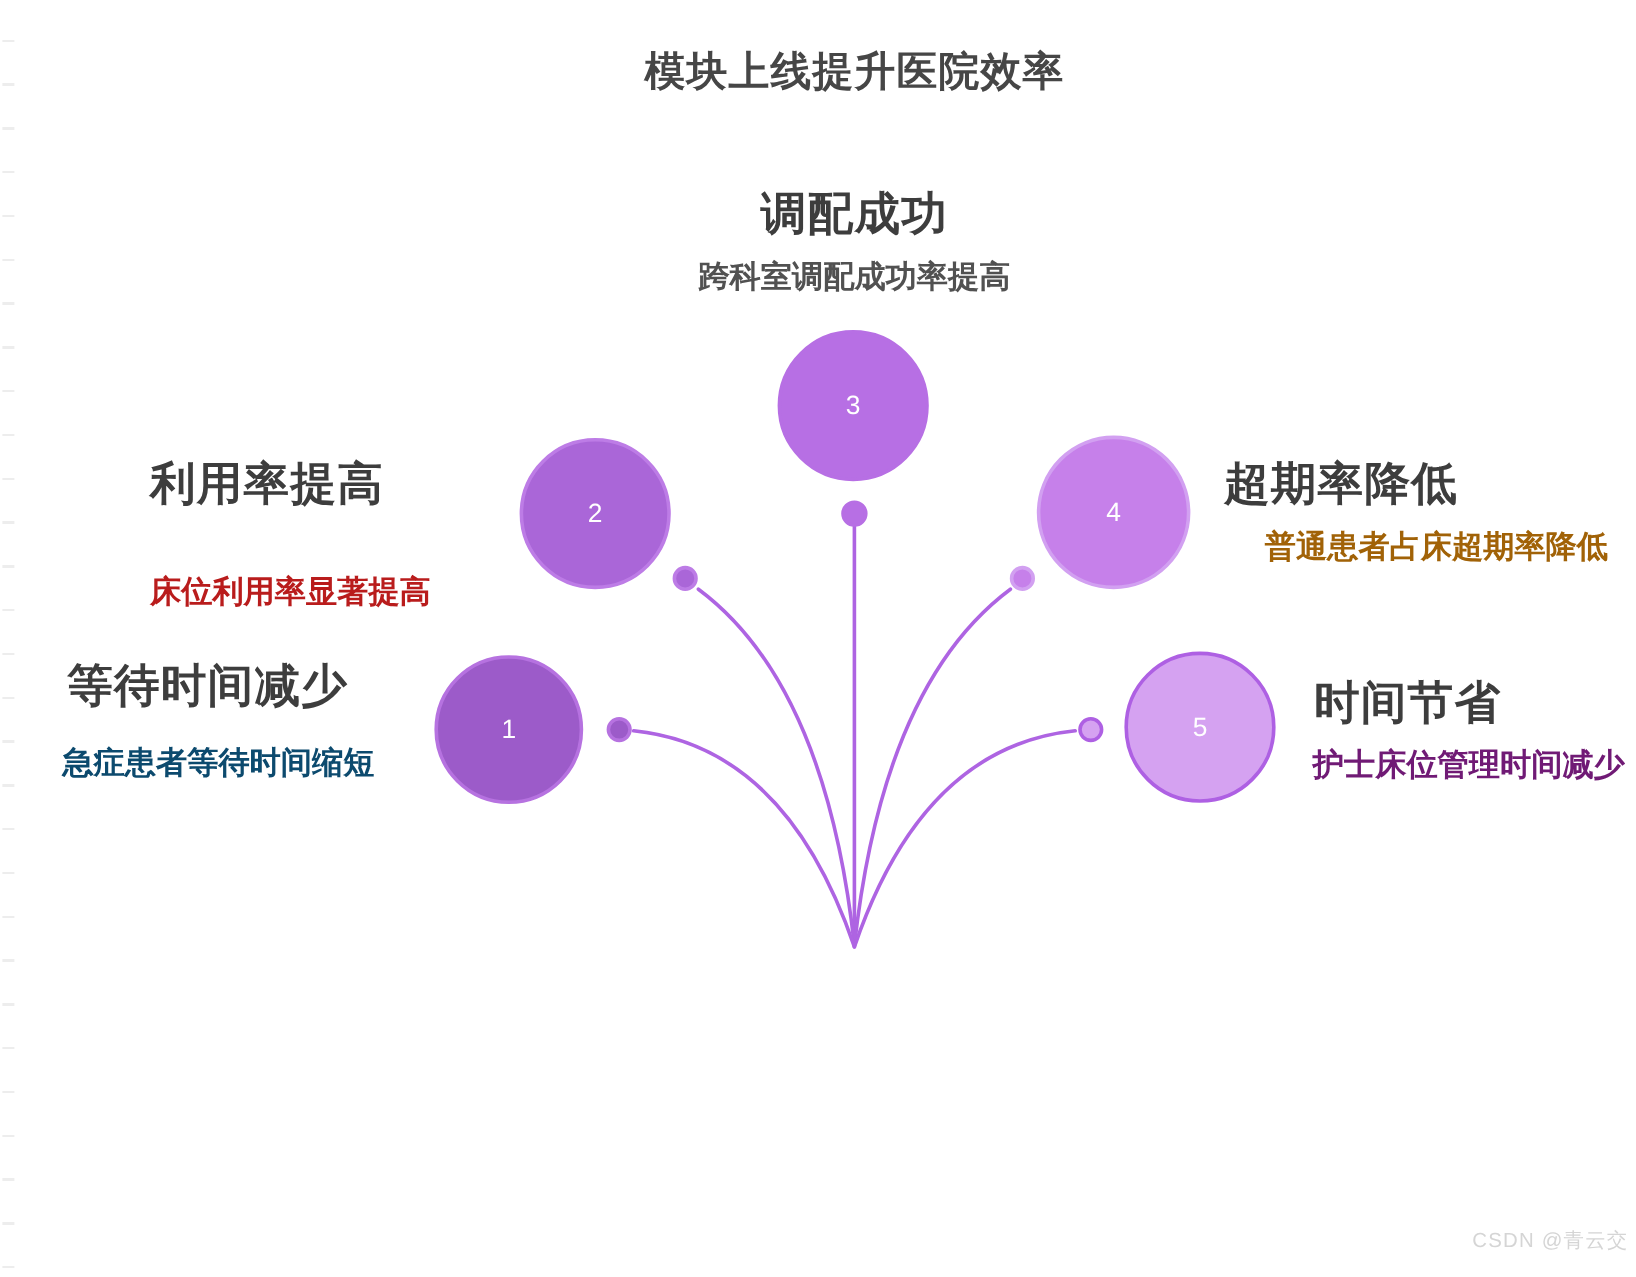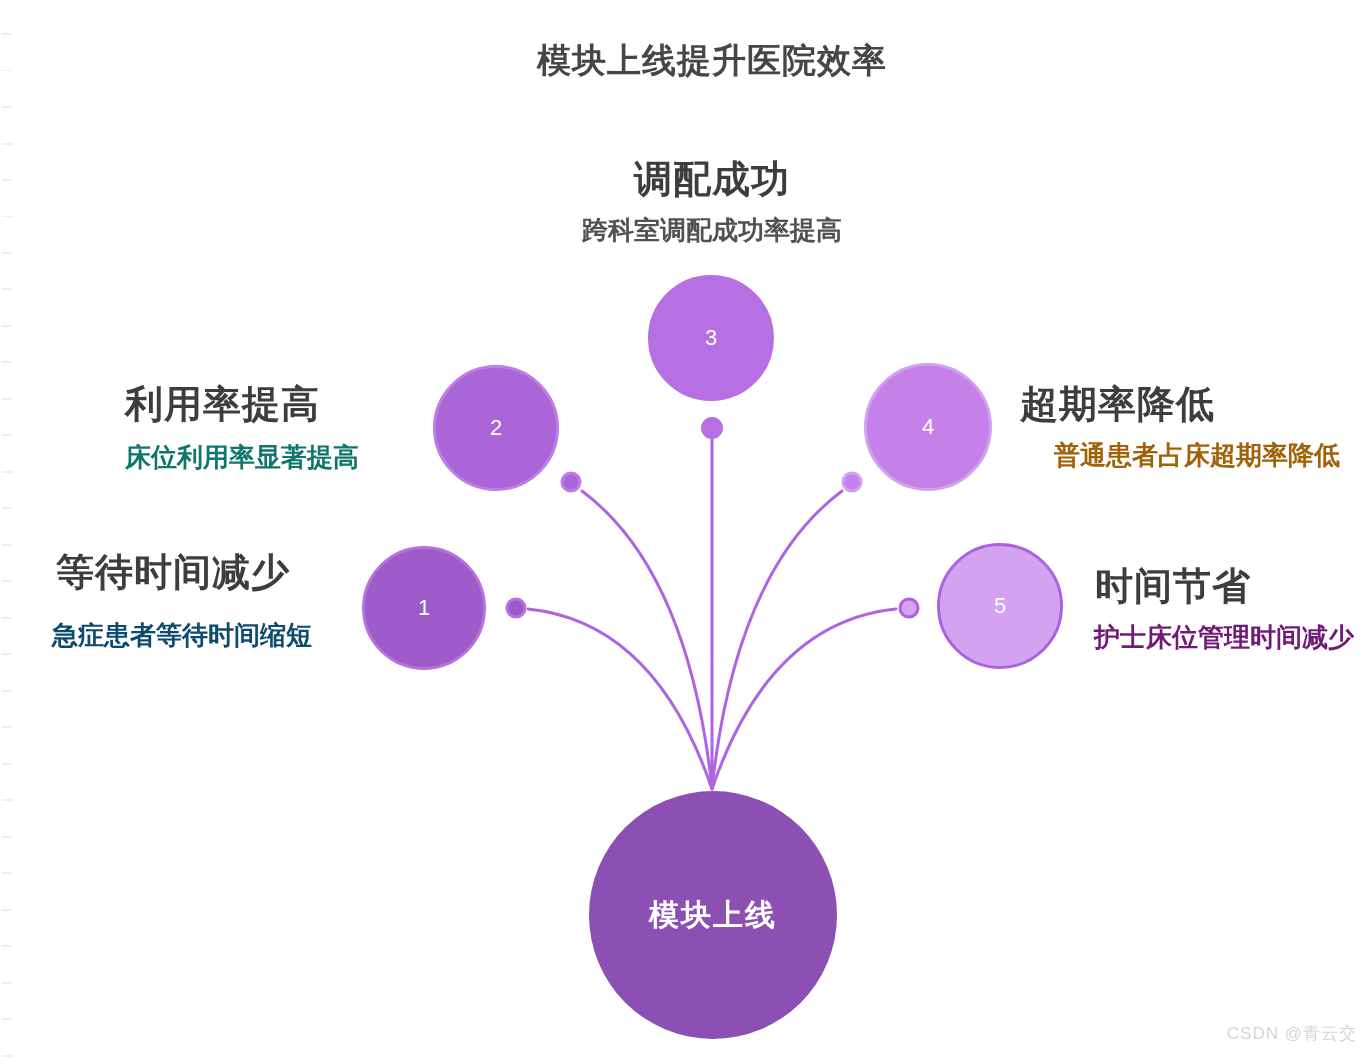--- a/index.html
+++ b/index.html
@@ -124,29 +124,26 @@
   <div id="node-3" class="node-circle" style="background: rgb(183, 111, 228); border-color: rgb(183, 111, 228);">
     <span>3</span>
   </div>
   <div id="node-4" class="node-circle" style="background: rgb(198, 128, 234); border-color: rgb(210, 160, 241);">
     <span>4</span>
   </div>
   <div id="node-5" class="node-circle" style="background: rgb(213, 162, 241); border-color: rgb(174, 96, 227);">
     <span>5</span>
   </div>
 
-  <div class="center-circle" style="background: rgb(140, 79, 179);">
-    <span>模块上线</span>
-  </div>
 
   <div id="title-3" class="node-title centered" style="color: rgb(61, 61, 61);">调配成功</div>
   <div id="desc-3" class="node-desc centered" style="color: rgb(81, 81, 81);">跨科室调配成功率提高</div>
 
   <div id="title-2" class="node-title" style="color: rgb(61, 61, 61);">利用率提高</div>
-  <div id="desc-2" class="node-desc" style="color: #0f766e;">床位利用率显著提高</div>
+  <div id="desc-2" class="node-desc" style="color: #b91c1c; margin-top: 36px;">床位利用率显著提高</div>
 
   <div id="title-1" class="node-title" style="color: rgb(61, 61, 61);">等待时间减少</div>
   <div id="desc-1" class="node-desc" style="color: #0c4a6e;">急症患者等待时间缩短</div>
 
   <div id="title-4" class="node-title" style="color: rgb(61, 61, 61);">超期率降低</div>
   <div id="desc-4" class="node-desc" style="color: #a16207; margin-left: 34px;">普通患者占床超期率降低</div>
 
   <div id="title-5" class="node-title" style="color: rgb(61, 61, 61);">时间节省</div>
   <div id="desc-5" class="node-desc" style="color: #701a75; text-align: right;">护士床位管理时间减少</div>
 

